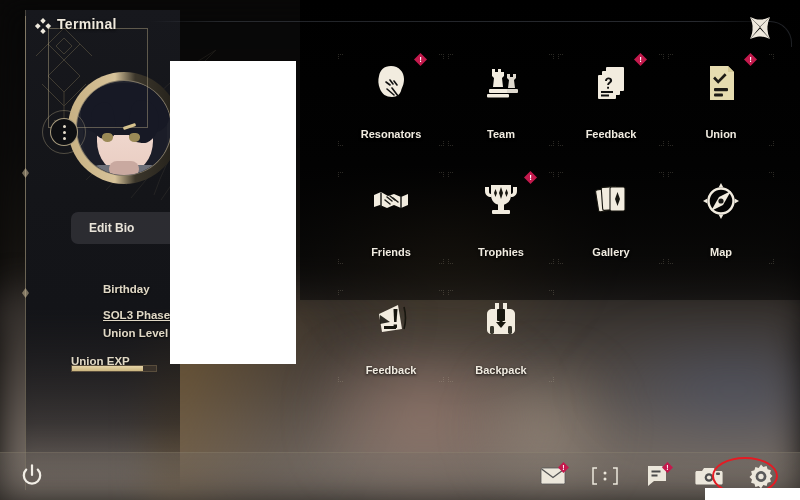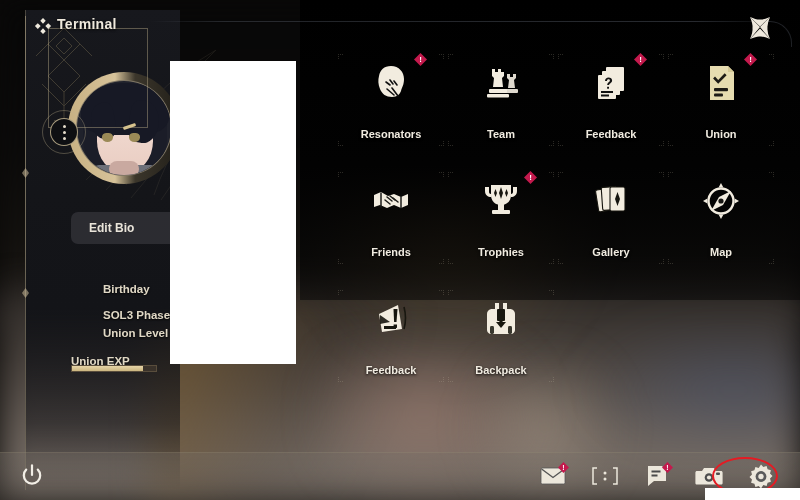--- a/index.html
+++ b/index.html
@@ -129,21 +129,21 @@
     border-radius:50%; border:1px solid rgba(196,180,142,.35); }
 
   .edit-bio { position:absolute; left:45px; top:202px; width:130px; height:32px; z-index:9;
     background:rgba(48,48,54,.85); border-radius:7px 0 0 7px;
     display:flex; align-items:center; padding-left:18px;
     color:#e9e4d9; font-size:12px; font-weight:bold; }
 
   .stat-list { position:absolute; left:45px; top:270px; width:125px; z-index:9;margin-left:32px; }
   .stat-row { color:#e0d8c5; font-size:11.5px; font-weight:bold; line-height:18px;
               text-shadow:0 1px 2px rgba(0,0,0,.9); }
-  .stat-row.gap { margin-top:8px; }
+  .stat-row.gap { margin-top:8px;text-decoration:underline; }
   .exp-bar { position:absolute; left:45px; top:355px; width:86px; height:7px; z-index:9;
     background:#3a322a; border:1px solid rgba(150,130,95,.35); }
   .exp-bar > span { display:block; height:100%; background:linear-gradient(180deg,#e6d5a8,#cbb57f); }
 
   
   #menu-grid { position:absolute; left:336px; top:52px; width:440px; z-index:8;
     display:grid; grid-template-columns:repeat(4,110px); row-gap:14px; }
   .tile { position:relative; width:110px; height:104px; display:flex;
     flex-direction:column; align-items:center; justify-content:flex-start; cursor:pointer; }
   .tile .ico { width:46px; height:46px; margin-top:8px; position:relative; }

